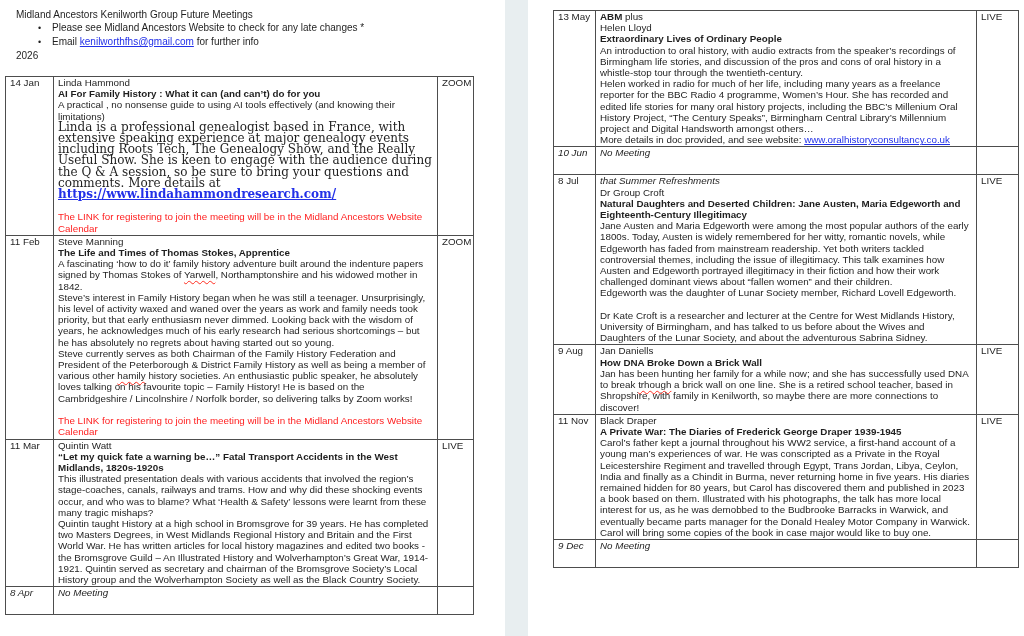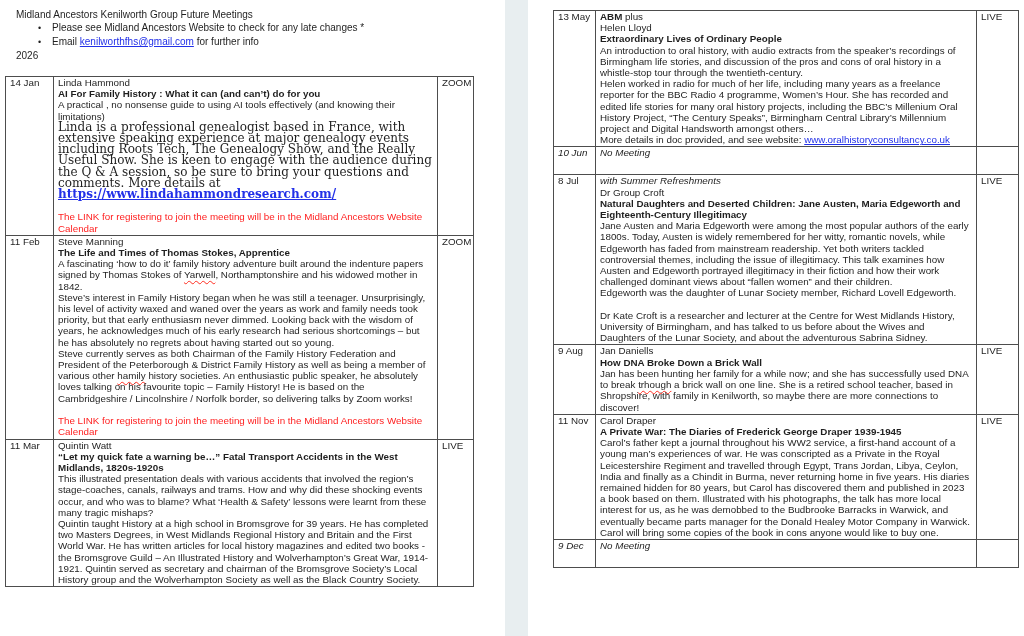--- a/index.html
+++ b/index.html
@@ -94,20 +94,27 @@
           <tr>
             <td class="c-date"><span>11 Mar</span></td>
             <td class="c-desc">
               <div class="para"><span>Quintin Watt</span></div>
               <div class="para"><span class="seg-bold">“Let my quick fate a warning be…” Fatal Transport Accidents in the West Midlands, 1820s-1920s</span></div>
               <div class="para"><span>This illustrated presentation deals with various accidents that involved the region’s stage-coaches, canals, railways and trams. How and why did these shocking events occur, and who was to blame? What ‘Health &amp; Safety’ lessons were learnt from these many tragic mishaps?</span></div>
               <div class="para"><span>Quintin taught History at a high school in Bromsgrove for 39 years. He has completed two Masters Degrees, in West Midlands Regional History and Britain and the First World War. He has written articles for local history magazines and edited two books - the Bromsgrove Guild – An Illustrated History and Wolverhampton’s Great War, 1914-1921. Quintin served as secretary and chairman of the Bromsgrove Society’s Local History group and the Wolverhampton Society as well as the Black Country Society.</span></div>
             </td>
             <td class="c-mode"><span>LIVE</span></td>
           </tr>
+          <tr class="row-no-meeting">
+            <td class="c-date"><span class="seg-italic">8 Apr</span></td>
+            <td class="c-desc">
+              <div class="para"><span class="seg-italic">No Meeting</span></div>
+            </td>
+            <td class="c-mode"></td>
+          </tr>
         </tbody>
     </table>
   </div>
 
   <div class="page-gutter"></div>
 
   <div class="page page-right">
     <table class="tbl-right">
       <colgroup>
           <col style="width:42px">
@@ -130,21 +137,21 @@
           <tr class="row-no-meeting">
             <td class="c-date"><span class="seg-italic">10 Jun</span></td>
             <td class="c-desc">
               <div class="para"><span class="seg-italic">No Meeting</span></div>
             </td>
             <td class="c-mode"></td>
           </tr>
           <tr>
             <td class="c-date"><span>8 Jul</span></td>
             <td class="c-desc">
-              <div class="para"><span class="seg-italic">with Summer Refreshments</span></div>
+              <div class="para"><span class="seg-italic">that Summer Refreshments</span></div>
               <div class="para"><span>Dr Group Croft</span></div>
               <div class="para"><span class="seg-bold">Natural Daughters and Deserted Children: Jane Austen, Maria Edgeworth and Eighteenth-Century Illegitimacy</span></div>
               <div class="para"><span>Jane Austen and Maria Edgeworth were among the most popular authors of the early 1800s. Today, Austen is widely remembered for her witty, romantic novels, while Edgeworth has faded from mainstream readership. Yet both writers tackled controversial themes, including the issue of illegitimacy. This talk examines how Austen and Edgeworth portrayed illegitimacy in their fiction and how their work challenged dominant views about “fallen women” and their children.</span></div>
               <div class="para"><span>Edgeworth was the daughter of Lunar Society member, Richard Lovell Edgeworth.</span></div>
               <div class="para">&nbsp;</div>
               <div class="para"><span>Dr Kate Croft is a researcher and lecturer at the Centre for West Midlands History, University of Birmingham, and has talked to us before about the Wives and Daughters of the Lunar Society, and about the adventurous Sabrina Sidney.</span></div>
             </td>
             <td class="c-mode"><span>LIVE</span></td>
           </tr>
           <tr>
@@ -152,24 +159,24 @@
             <td class="c-desc">
               <div class="para"><span>Jan Daniells</span></div>
               <div class="para"><span class="seg-bold">How DNA Broke Down a Brick Wall</span></div>
               <div class="para"><span>Jan has been hunting her family for a while now; and she has successfully used DNA to break </span><span class="seg-misspell">trhough</span><span> a brick wall on one line. She is a retired school teacher, based in Shropshire, with family in Kenilworth, so maybe there are more connections to discover!</span></div>
             </td>
             <td class="c-mode"><span>LIVE</span></td>
           </tr>
           <tr>
             <td class="c-date"><span>11 Nov</span></td>
             <td class="c-desc">
-              <div class="para"><span>Carol Draper</span></div>
+              <div class="para"><span>Black Draper</span></div>
               <div class="para"><span class="seg-bold">A Private War: The Diaries of Frederick George Draper 1939-1945</span></div>
               <div class="para"><span>Carol’s father kept a journal throughout his WW2 service, a first-hand account of a young man’s experiences of war. He was conscripted as a Private in the Royal Leicestershire Regiment and travelled through Egypt, Trans Jordan, Libya, Ceylon, India and finally as a Chindit in Burma, never returning home in five years. His diaries remained hidden for 80 years, but Carol has discovered them and published in 2023 a book based on them. Illustrated with his photographs, the talk has more local interest for us, as he was demobbed to the Budbrooke Barracks in Warwick, and eventually became parts manager for the Donald Healey Motor Company in Warwick.</span></div>
-              <div class="para"><span>Carol will bring some copies of the book in cons anyone would like to buy one.</span></div>
+              <div class="para"><span>Carol will bring some copies of the book in case major would like to buy one.</span></div>
             </td>
             <td class="c-mode"><span>LIVE</span></td>
           </tr>
           <tr class="row-no-meeting">
             <td class="c-date"><span class="seg-italic">9 Dec</span></td>
             <td class="c-desc">
               <div class="para"><span class="seg-italic">No Meeting</span></div>
             </td>
             <td class="c-mode"></td>
           </tr>

